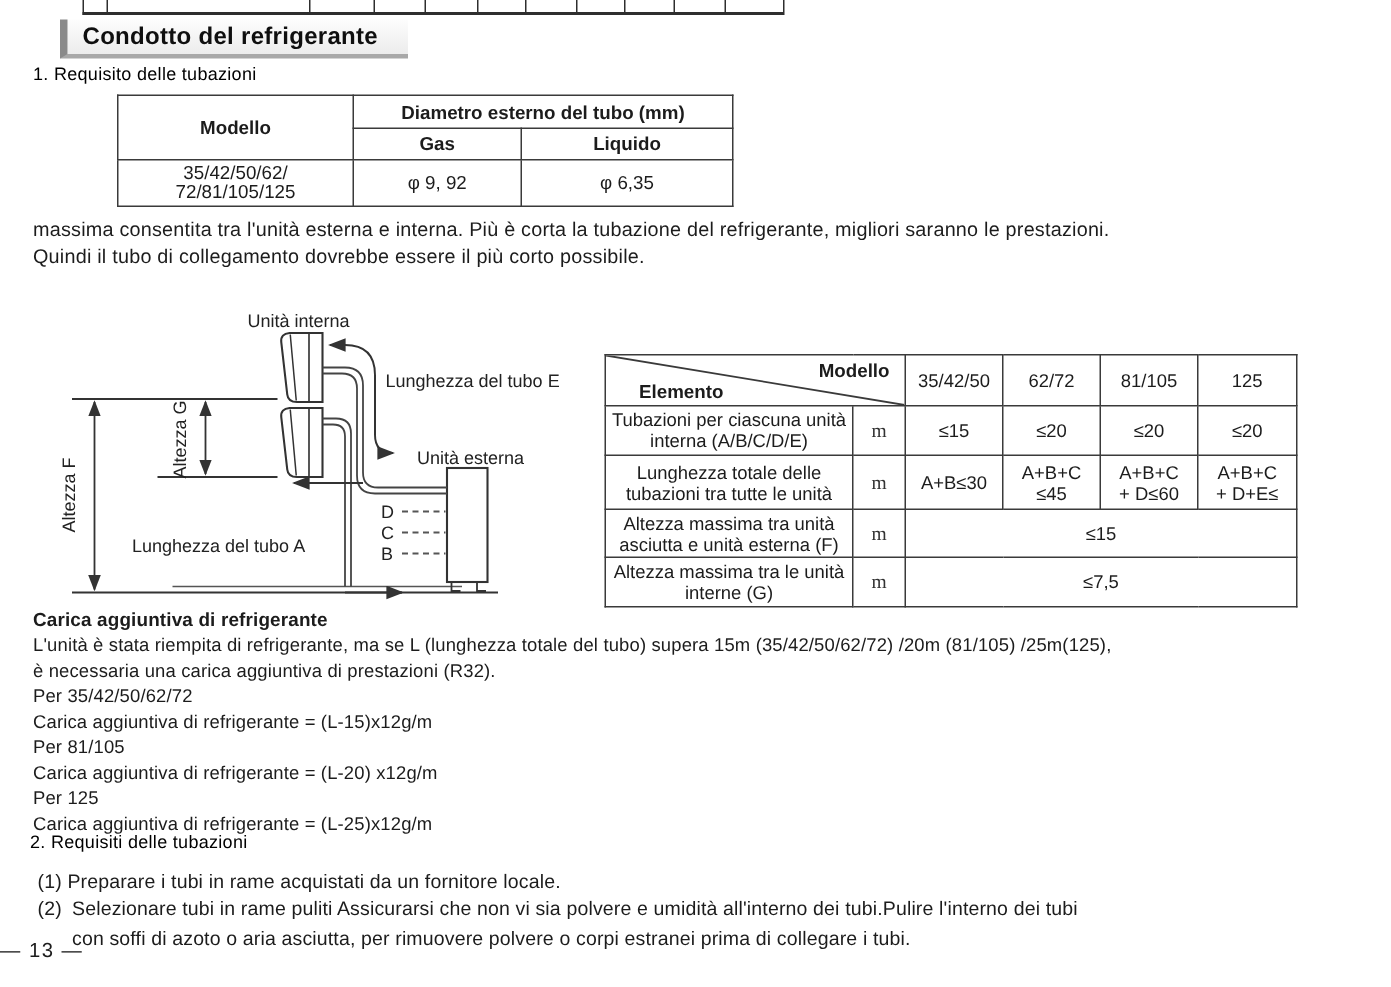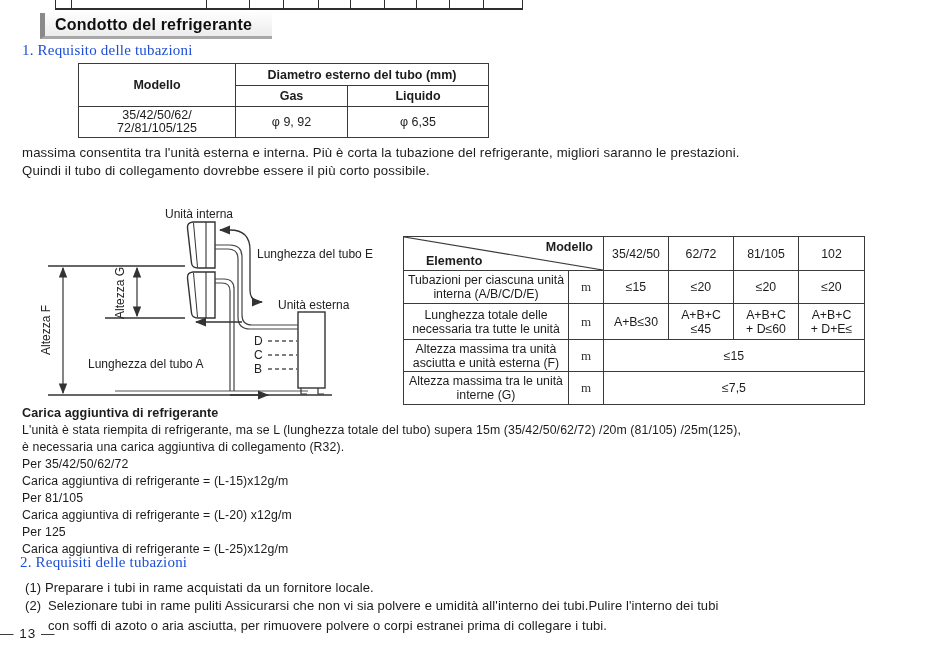--- a/index.html
+++ b/index.html
@@ -9,21 +9,21 @@
   }
   
   .frag{position:absolute;left:55px;top:0;width:467px;height:8px;display:flex;
     border-bottom:2px solid #2e2e2e;border-left:1.5px solid #2e2e2e;}
   .frag > div{height:100%;border-right:1.5px solid #2e2e2e;}
   
   .heading{position:absolute;left:40px;top:13px;display:inline-block;
     font-size:16px;font-weight:bold;color:#0f0f0f;letter-spacing:.2px;
     padding:3px 20px 2px 10px;border-left:5px solid #8a8a8a;border-bottom:3px solid #a8a8a8;
     background:linear-gradient(to bottom,#fdfdfd,#ececec);}
-  .sec-title{position:absolute;font-size:15px;color:#1d4ed8;letter-spacing:.2px;font-family:Liberation Serif, serif;}
+  .sec-title{position:absolute;font-size:12px;color:#000000;letter-spacing:.2px;}
   
   .t1{position:absolute;left:78px;top:63px;border-collapse:collapse;table-layout:fixed;}
   .t1 td,.t1 th{border:1.5px solid #3a3a3a;text-align:center;vertical-align:middle;padding:0 2px;}
   .t1 th{font-size:12.5px;font-weight:bold;}
   .t1 td{font-size:12.5px;}
   .pre{white-space:pre-line;}
   .model-cell{font-size:11.5px;line-height:13px;}
   
   .para{position:absolute;left:22px;top:144px;width:900px;font-size:13.2px;line-height:17.5px;letter-spacing:.15px;}
   
@@ -172,32 +172,32 @@
       <td colspan="2" class="diag-cell">
         <svg viewBox="0 0 100 100" preserveAspectRatio="none">
           <line x1="0" y1="0" x2="100" y2="100" stroke="#3a3a3a" stroke-width="1.2" vector-effect="non-scaling-stroke"></line>
         </svg>
         <span class="diag-modello">Modello</span>
         <span class="diag-elemento">Elemento</span>
       </td>
       <td>35/42/50</td>
       <td>62/72</td>
       <td>81/105</td>
-      <td>102</td>
+      <td>125</td>
     </tr>
     <tr style="height:33px">
       <td>Tubazioni per ciascuna unità interna (A/B/C/D/E)</td>
       <td class="unit">m</td>
       <td>≤15</td>
       <td>≤20</td>
       <td>≤20</td>
       <td>≤20</td>
     </tr>
     <tr style="height:36px">
-      <td>Lunghezza totale delle necessaria tra tutte le unità</td>
+      <td>Lunghezza totale delle tubazioni tra tutte le unità</td>
       <td class="unit">m</td>
       <td class="pre">A+B≤30</td>
       <td class="pre">A+B+C
 ≤45</td>
       <td class="pre">A+B+C
 + D≤60</td>
       <td class="pre">A+B+C
 + D+E≤</td>
     </tr>
     <tr style="height:32px">
@@ -209,21 +209,21 @@
       <td>Altezza massima tra le unità interne (G)</td>
       <td class="unit">m</td>
       <td colspan="4">≤7,5</td>
     </tr>
   </tbody>
     </table>
 
   <div class="charge">
     <div class="bold">Carica aggiuntiva di refrigerante</div>
     <div>L'unità è stata riempita di refrigerante, ma se L (lunghezza totale del tubo) supera 15m (35/42/50/62/72) /20m (81/105) /25m(125),</div>
-    <div>è necessaria una carica aggiuntiva di collegamento (R32).</div>
+    <div>è necessaria una carica aggiuntiva di prestazioni (R32).</div>
     <div>Per 35/42/50/62/72</div>
     <div>Carica aggiuntiva di refrigerante = (L-15)x12g/m</div>
     <div>Per 81/105</div>
     <div>Carica aggiuntiva di refrigerante = (L-20) x12g/m</div>
     <div>Per 125</div>
     <div>Carica aggiuntiva di refrigerante = (L-25)x12g/m</div>
   </div>
 
   <div class="sec-title" style="left:20px;top:554px;">2. Requisiti delle tubazioni</div>
 

